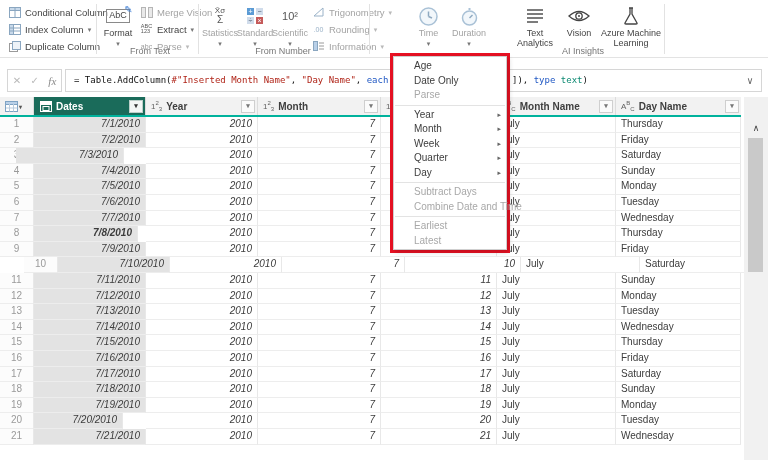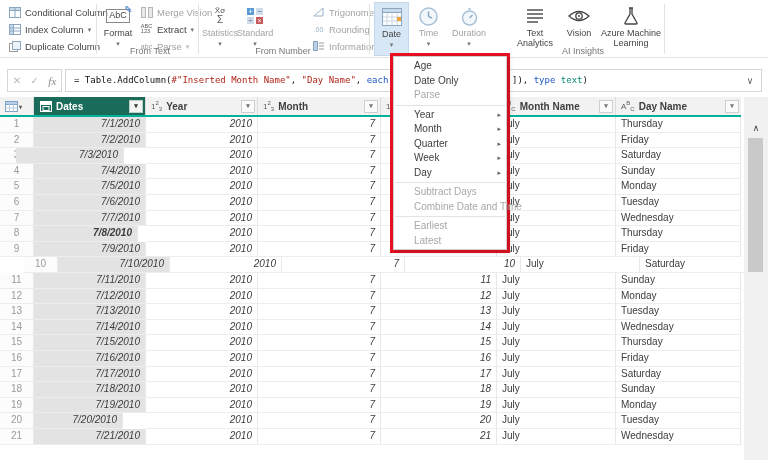--- a/index.html
+++ b/index.html
@@ -185,20 +185,27 @@
             <rect x="9" y="9" width="7" height="7" fill="#c55a5a"></rect>
             <text x="3.5" y="5.8" font-size="7" fill="#fff" text-anchor="middle">+</text>
             <text x="12.5" y="5.8" font-size="7" fill="#456" text-anchor="middle">−</text>
             <text x="3.5" y="14.8" font-size="7" fill="#456" text-anchor="middle">÷</text>
             <text x="12.5" y="14.8" font-size="7" fill="#fff" text-anchor="middle">×</text>
           </svg>
       </span>
       <span class="blabel">Standard</span>
       <span class="caret">▾</span>
     </div>
+    <div class="bbtn dis" style="left:272px; width:36px;">
+      <span class="bicon">
+        <span style="font-size:11px; color:#555;">10²</span>
+      </span>
+      <span class="blabel">Scientific</span>
+      <span class="caret">▾</span>
+    </div>
     <div class="stack" style="left:312px; top:5px;">
       <div class="sbtn dis">
         <span class="mini-ico">
           <svg width="11" height="10">
               <path d="M1 9 L10 9 L10 1 Z" fill="none" stroke="#9ab2c8"></path>
             </svg>
         </span>
         <span>Trigonometry</span>
         <span class="caret">▾</span>
       </div>
@@ -219,36 +226,20 @@
             </svg>
         </span>
         <span>Information</span>
         <span class="caret">▾</span>
       </div>
     </div>
     <div class="grp-label" style="left:238px; width:90px;">From Number</div>
 
     <div class="rb-divider" style="left:369px;"></div>
 
-    <div class="bbtn pressed" style="left:374px; width:35px;">
-      <span class="bicon">
-        <svg width="20" height="18">
-            <rect x="0.5" y="0.5" width="19" height="17" fill="#fff" stroke="#8aa6c0"></rect>
-            <rect x="0.5" y="0.5" width="19" height="4" fill="#c8d9ea" stroke="#8aa6c0"></rect>
-            <line x1="5" y1="5" x2="5" y2="17" stroke="#c9d6e2"></line>
-            <line x1="10" y1="5" x2="10" y2="17" stroke="#c9d6e2"></line>
-            <line x1="15" y1="5" x2="15" y2="17" stroke="#c9d6e2"></line>
-            <line x1="1" y1="9" x2="19" y2="9" stroke="#c9d6e2"></line>
-            <line x1="1" y1="13" x2="19" y2="13" stroke="#c9d6e2"></line>
-            <rect x="15" y="9" width="4" height="4" fill="#f2a33c"></rect>
-          </svg>
-      </span>
-      <span class="blabel">Date</span>
-      <span class="caret">▾</span>
-    </div>
     <div class="bbtn dis" style="left:412px; width:33px;">
       <span class="bicon">
         <svg width="19" height="19">
             <circle cx="9.5" cy="9.5" r="8.5" fill="#f2f7fb" stroke="#a9c1d6" stroke-width="1.5"></circle>
             <line x1="9.5" y1="9.5" x2="9.5" y2="4.5" stroke="#8fa9c0" stroke-width="1.5"></line>
             <line x1="9.5" y1="9.5" x2="13" y2="11" stroke="#8fa9c0" stroke-width="1.5"></line>
           </svg>
       </span>
       <span class="blabel">Time</span>
       <span class="caret">▾</span>
@@ -571,22 +562,22 @@
   </div>
 
   <div id="menu-annot">
     <div id="menu">
         <div class="menu-item">Age</div>
         <div class="menu-item">Date Only</div>
         <div class="menu-item dis">Parse</div>
         <div class="menu-sep"></div>
         <div class="menu-item">Year<span class="sub">▸</span></div>
         <div class="menu-item">Month<span class="sub">▸</span></div>
+        <div class="menu-item">Week<span class="sub">▸</span></div>
         <div class="menu-item">Quarter<span class="sub">▸</span></div>
-        <div class="menu-item">Week<span class="sub">▸</span></div>
         <div class="menu-item">Day<span class="sub">▸</span></div>
         <div class="menu-sep"></div>
         <div class="menu-item dis">Subtract Days</div>
         <div class="menu-item dis">Combine Date and Time</div>
         <div class="menu-sep"></div>
         <div class="menu-item dis">Earliest</div>
         <div class="menu-item dis">Latest</div>
       </div>
   </div>
 

